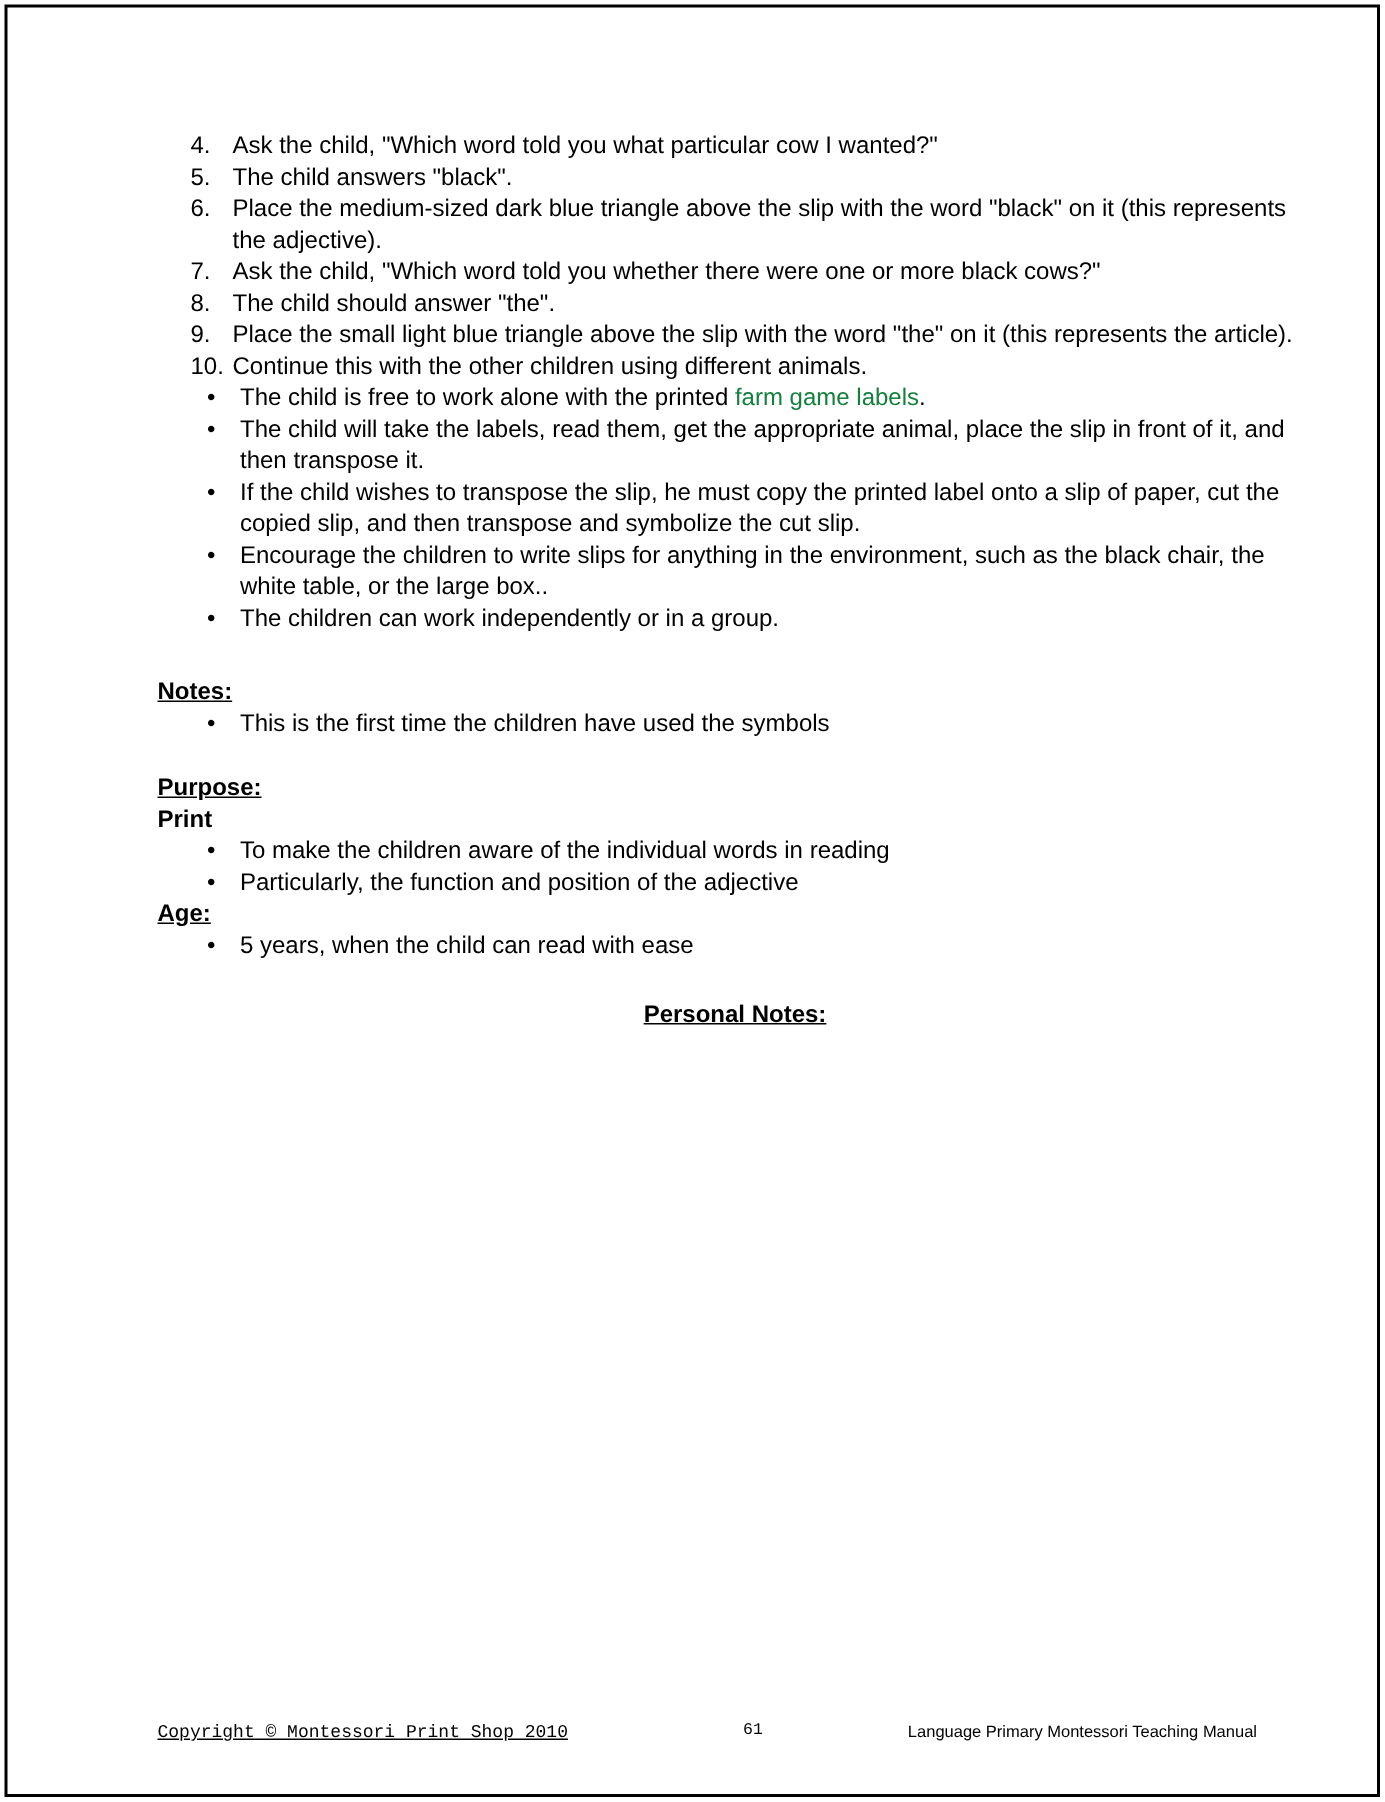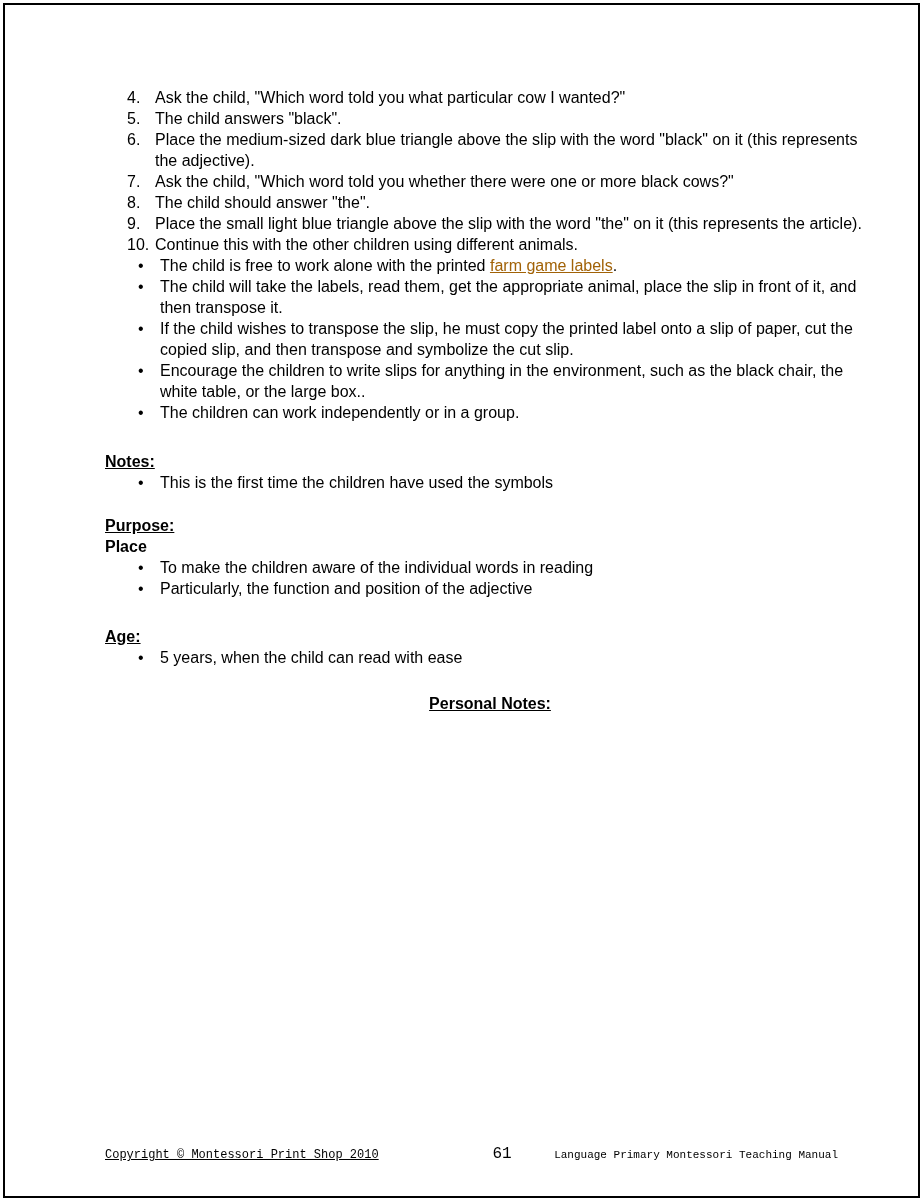--- a/index.html
+++ b/index.html
@@ -30,35 +30,35 @@
   
   .bli { display: flex; }
   .bdot { margin-left: 33px; flex: 0 0 22px; }
   .btxt { flex: 1; }
   
   .heading { font-weight: bold; text-decoration: underline; }
   .subheading { font-weight: bold; }
   .mt-exercise { margin-top: 21px; }
   .mt-notes    { margin-top: 28px; }
   .mt-purpose  { margin-top: 22px; }
-  .mt-age      { margin-top: 27px; }
+  .mt-age      { }
   .mt-personal { margin-top: 25px; text-align: center; }
-  a.doc-link { color: #a16207; text-decoration: underline; cursor: pointer; }
+  a.doc-link { color: #15803d; cursor: pointer; }
   
   .footer-left {
     position: absolute; left: 105px; top: 1148px;
     font-family: "Liberation Mono", monospace; font-size: 12px; line-height: 14px; text-decoration: underline;
   }
   .footer-page {
     position: absolute; left: 462px; top: 1145px; width: 80px; text-align: center;
-    font-family: "Liberation Mono", monospace; font-size: 16px; line-height: 18px;
+    font-family: "Liberation Mono", monospace; font-size: 11px; line-height: 18px;
   }
   .footer-right {
     position: absolute; right: 85px; top: 1149px;
-    font-family: Liberation Mono, monospace; font-size: 11px; line-height: 13px;
+    font-family: Liberation Sans, sans-serif; font-size: 11px; line-height: 13px;
   }
 </style>
 </head>
 <body>
 
 <div class="border-frame"></div>
 
 <div class="content">
 
   <div>
@@ -117,21 +117,21 @@
 
   <div class="heading mt-notes">Notes:</div>
   <div>
     <div class="bli">
       <span class="bdot">•</span>
       <span class="btxt">This is the first time the children have used the symbols</span>
     </div>
   </div>
 
   <div class="heading mt-purpose">Purpose:</div>
-  <div class="subheading">Place</div>
+  <div class="subheading">Print</div>
   <div>
     <div class="bli">
       <span class="bdot">•</span>
       <span class="btxt">To make the children aware of the individual words in reading</span>
     </div>
     <div class="bli">
       <span class="bdot">•</span>
       <span class="btxt">Particularly, the function and position of the adjective</span>
     </div>
   </div>

